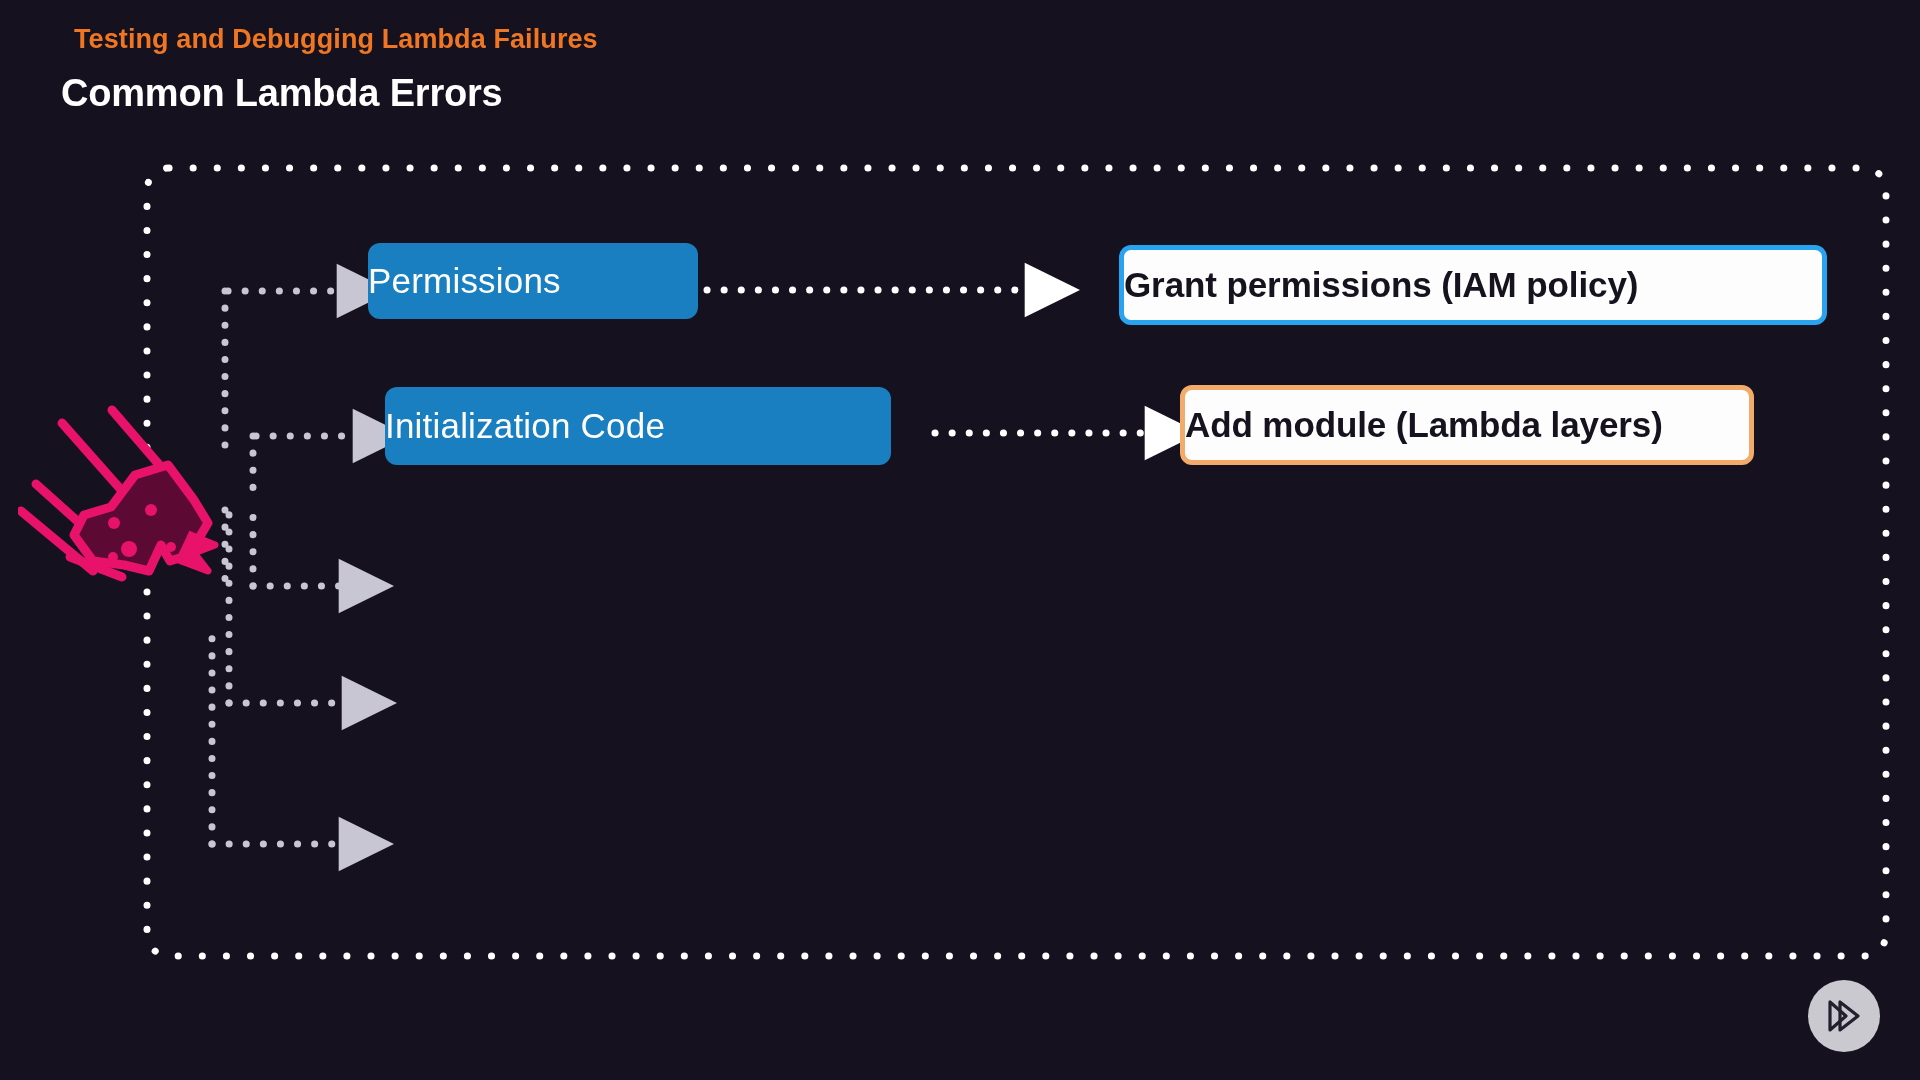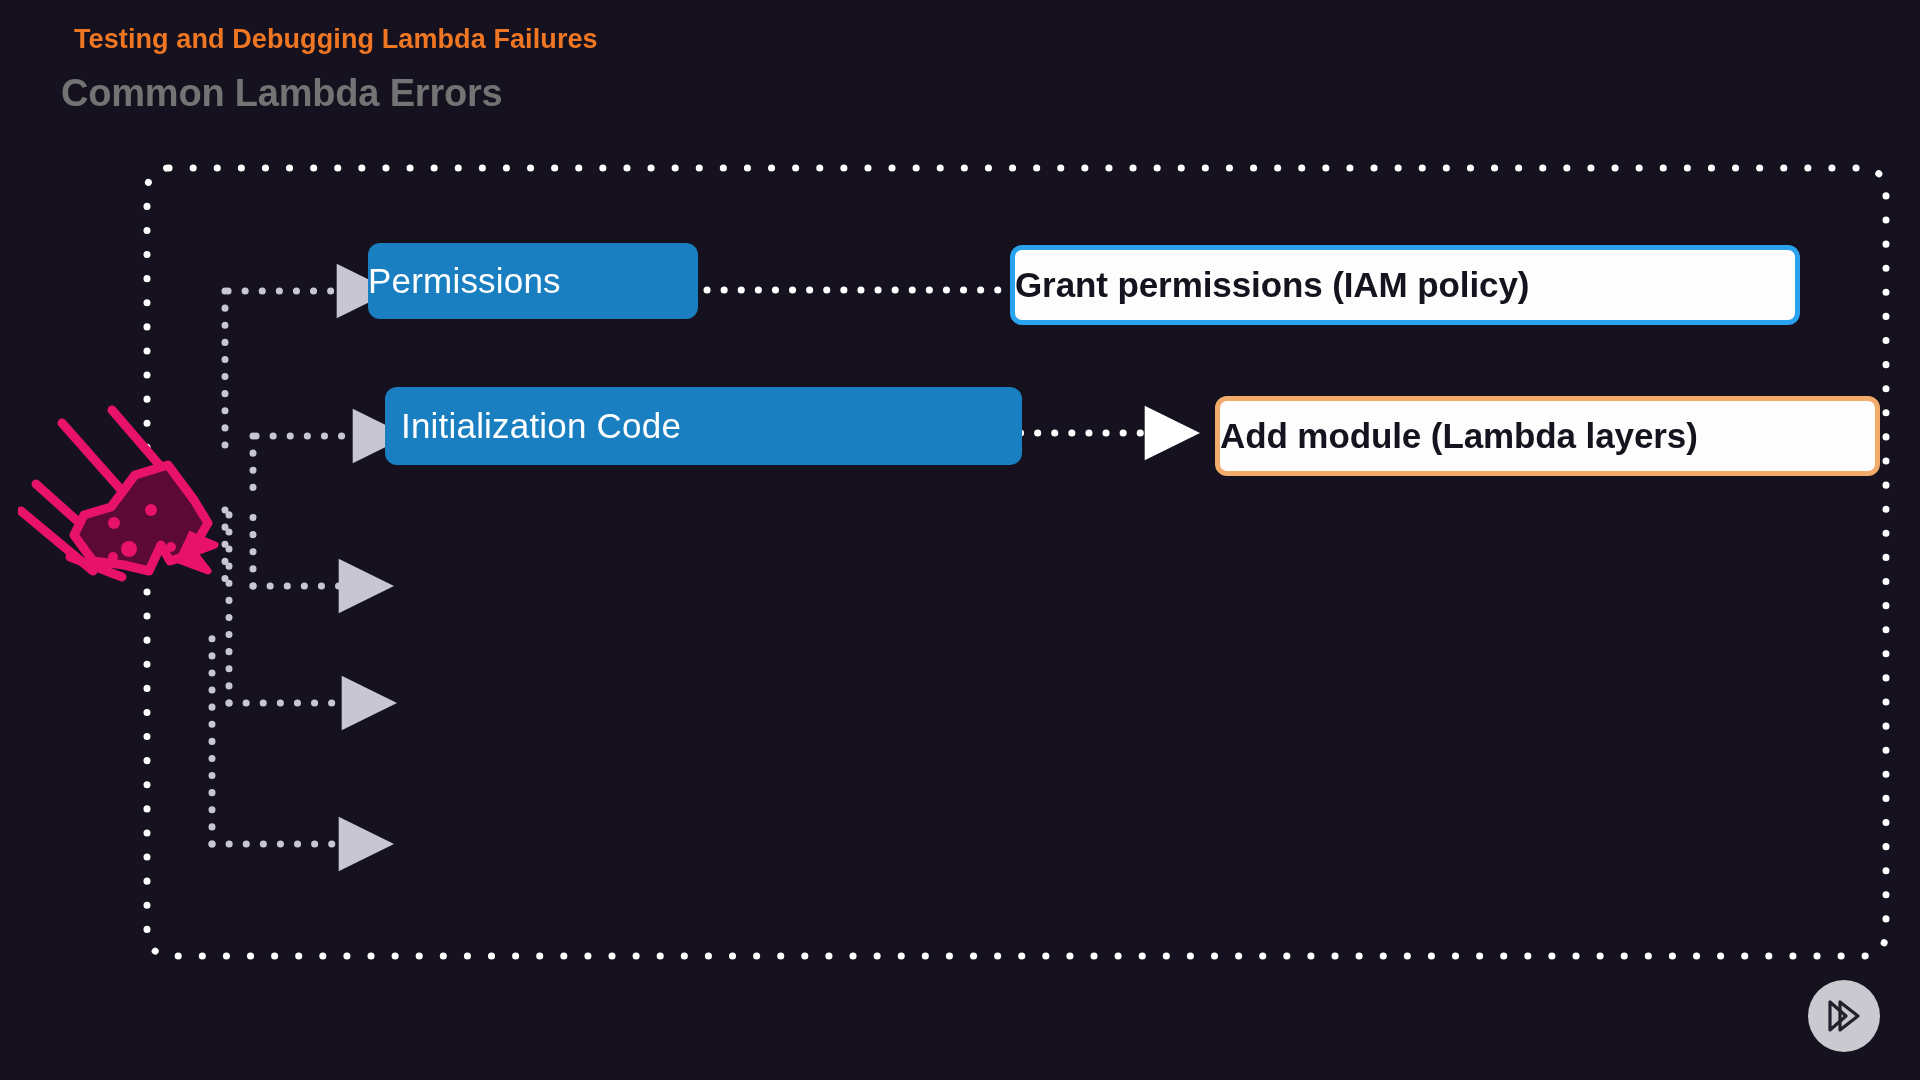--- a/index.html
+++ b/index.html
@@ -31,21 +31,21 @@
     color: #ef7622;
     white-space: nowrap;
     margin-left: 12px;
   }
   #title {
     position: absolute;
     left: 61px; top: 72px;
     font-size: 38px;
     font-weight: bold;
     letter-spacing: -0.2px;
-    color: #737373;
+    color: #ffffff;
     white-space: nowrap;
   }
 
   
   #frame {
     position: absolute;
     left: 147px; top: 168px;
     width: 1739px; height: 788px;
     border-radius: 22px;
     border: 0;
@@ -82,23 +82,23 @@
     border-radius: 12px;
     color: #16121e;
     font-size: 35px;
     font-weight: bold;
     letter-spacing: -0.1px;
   }
   .node.card.accent-blue { border: 5px solid #29a3f0; }
   .node.card.accent-orange { border: 5px solid #f2ab6a; }
 
   #node-permissions      { left: 368px; top: 243px; width: 330px; height: 76px; }
-  #node-init             { left: 385px; top: 387px; width: 637px; height: 78px; padding-left: 16px; }
-  #card-grant            { left: 1010px; top: 245px; width: 790px; height: 80px; }
-  #card-module           { left: 1180px; top: 396px; width: 665px; height: 80px; margin-left: 35px; }
+  #node-init             { left: 385px; top: 387px; width: 506px; height: 78px; }
+  #card-grant            { left: 1119px; top: 245px; width: 708px; height: 80px; }
+  #card-module           { left: 1180px; top: 385px; width: 574px; height: 80px; }
 
   
   #meteor {
     position: absolute;
     left: 18px; top: 395px;
     width: 210px; height: 200px;
   }
 
   
   #play-button {

